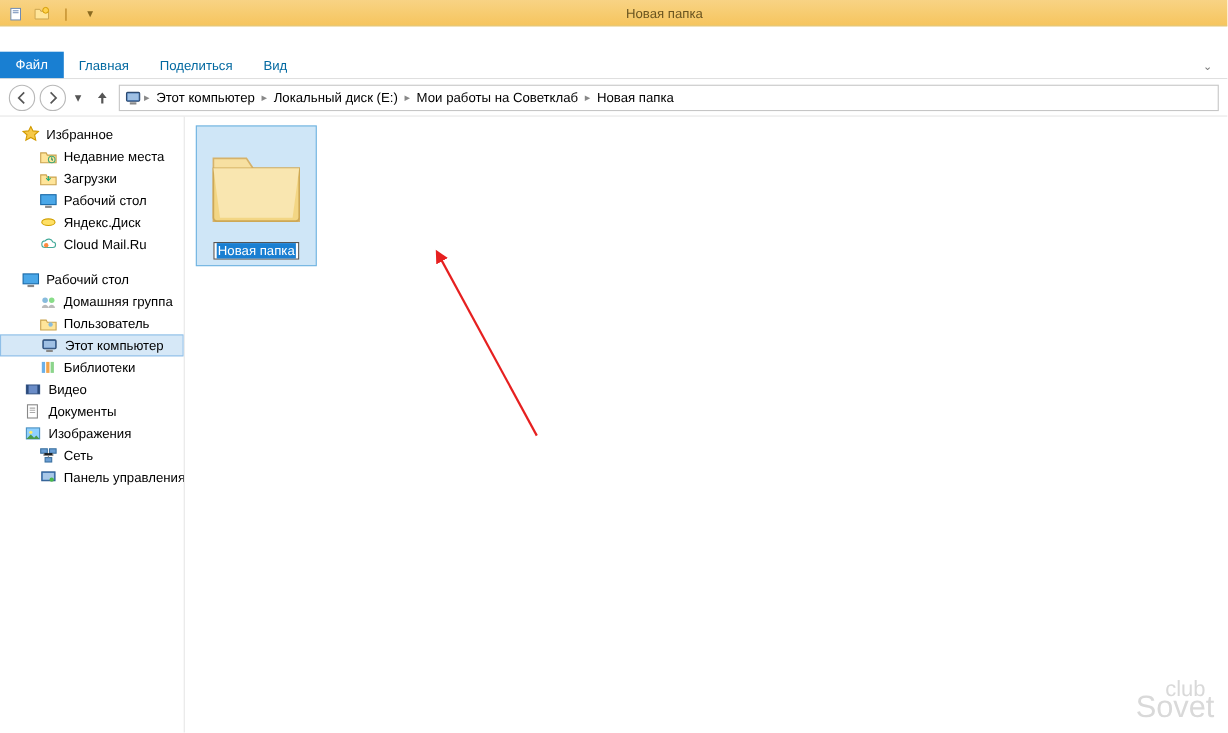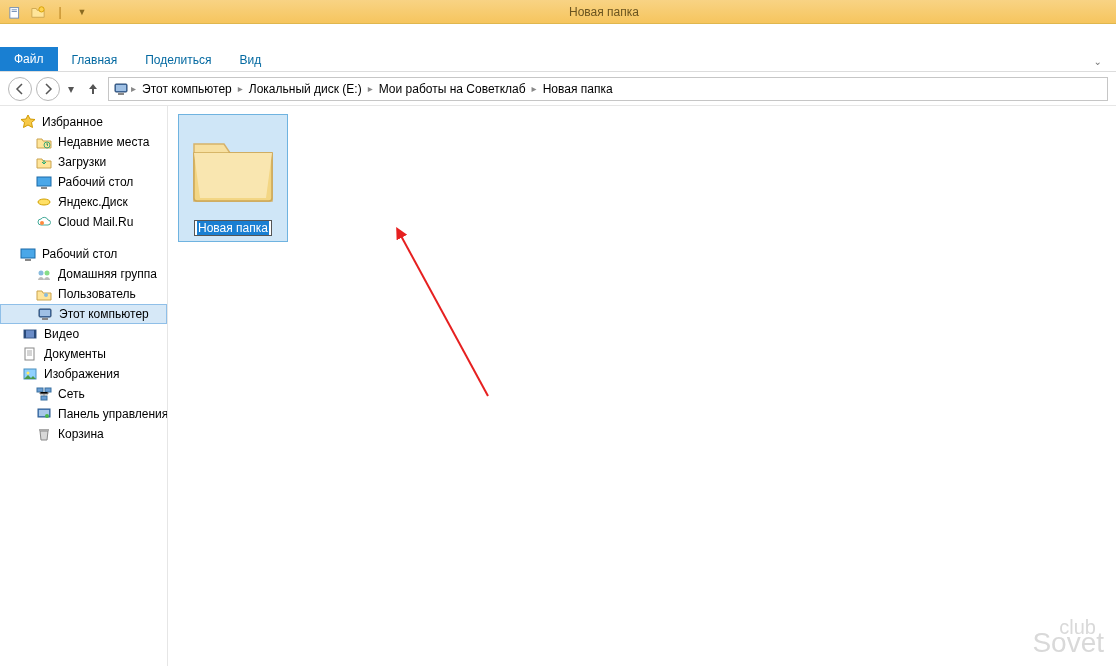--- a/index.html
+++ b/index.html
@@ -198,20 +198,30 @@
       <div class="tree-item sub sel">
         <span class="ico">
             <svg width="16" height="16" viewBox="0 0 16 16">
               <rect x="2" y="3" width="12" height="8" rx="1" fill="#4a7ab5" stroke="#2d4a70"></rect>
               <rect x="3" y="4" width="10" height="6" fill="#9fc0e4"></rect>
               <rect x="5" y="12" width="6" height="2" fill="#888"></rect>
             </svg>
           </span>
         <span>Этот компьютер</span>
       </div>
+      <div class="tree-item sub">
+        <span class="ico">
+            <svg width="16" height="16" viewBox="0 0 16 16">
+              <rect x="2" y="3" width="3" height="10" fill="#6bb0e8"></rect>
+              <rect x="6" y="3" width="3" height="10" fill="#f2a34a"></rect>
+              <rect x="10" y="3" width="3" height="10" fill="#8bd48b"></rect>
+            </svg>
+          </span>
+        <span>Библиотеки</span>
+      </div>
       <div class="tree-item subsub">
         <span class="ico">
             <svg width="16" height="16" viewBox="0 0 16 16">
               <rect x="2" y="4" width="12" height="8" fill="#6a8cc7" stroke="#3a5a8a"></rect>
               <rect x="2" y="4" width="2" height="8" fill="#2a4a7a"></rect>
               <rect x="12" y="4" width="2" height="8" fill="#2a4a7a"></rect>
             </svg>
           </span>
         <span>Видео</span>
       </div>
@@ -247,29 +257,20 @@
       </div>
       <div class="tree-item sub">
         <span class="ico">
             <svg width="16" height="16" viewBox="0 0 16 16">
               <rect x="2" y="3" width="12" height="8" fill="#5a8dc8" stroke="#2a5a90"></rect>
               <rect x="3" y="4" width="10" height="6" fill="#a8c8e8"></rect>
               <circle cx="11" cy="10" r="2" fill="#4ab84a"></circle>
             </svg>
           </span>
         <span>Панель управления</span>
-      </div>
-      <div class="tree-item sub">
-        <span class="ico">
-            <svg width="16" height="16" viewBox="0 0 16 16">
-              <path d="M4 5h8l-1 9H5z" fill="#d8d8d8" stroke="#888"></path>
-              <rect x="3" y="3" width="10" height="2" fill="#aaa"></rect>
-            </svg>
-          </span>
-        <span>Корзина</span>
       </div>
     </div>
   </div>
 
   <div class="content">
     <div class="items">
 
       <div class="fitem sel">
         <div class="thumb">
           <svg width="96" height="96" viewBox="0 0 64 64">

